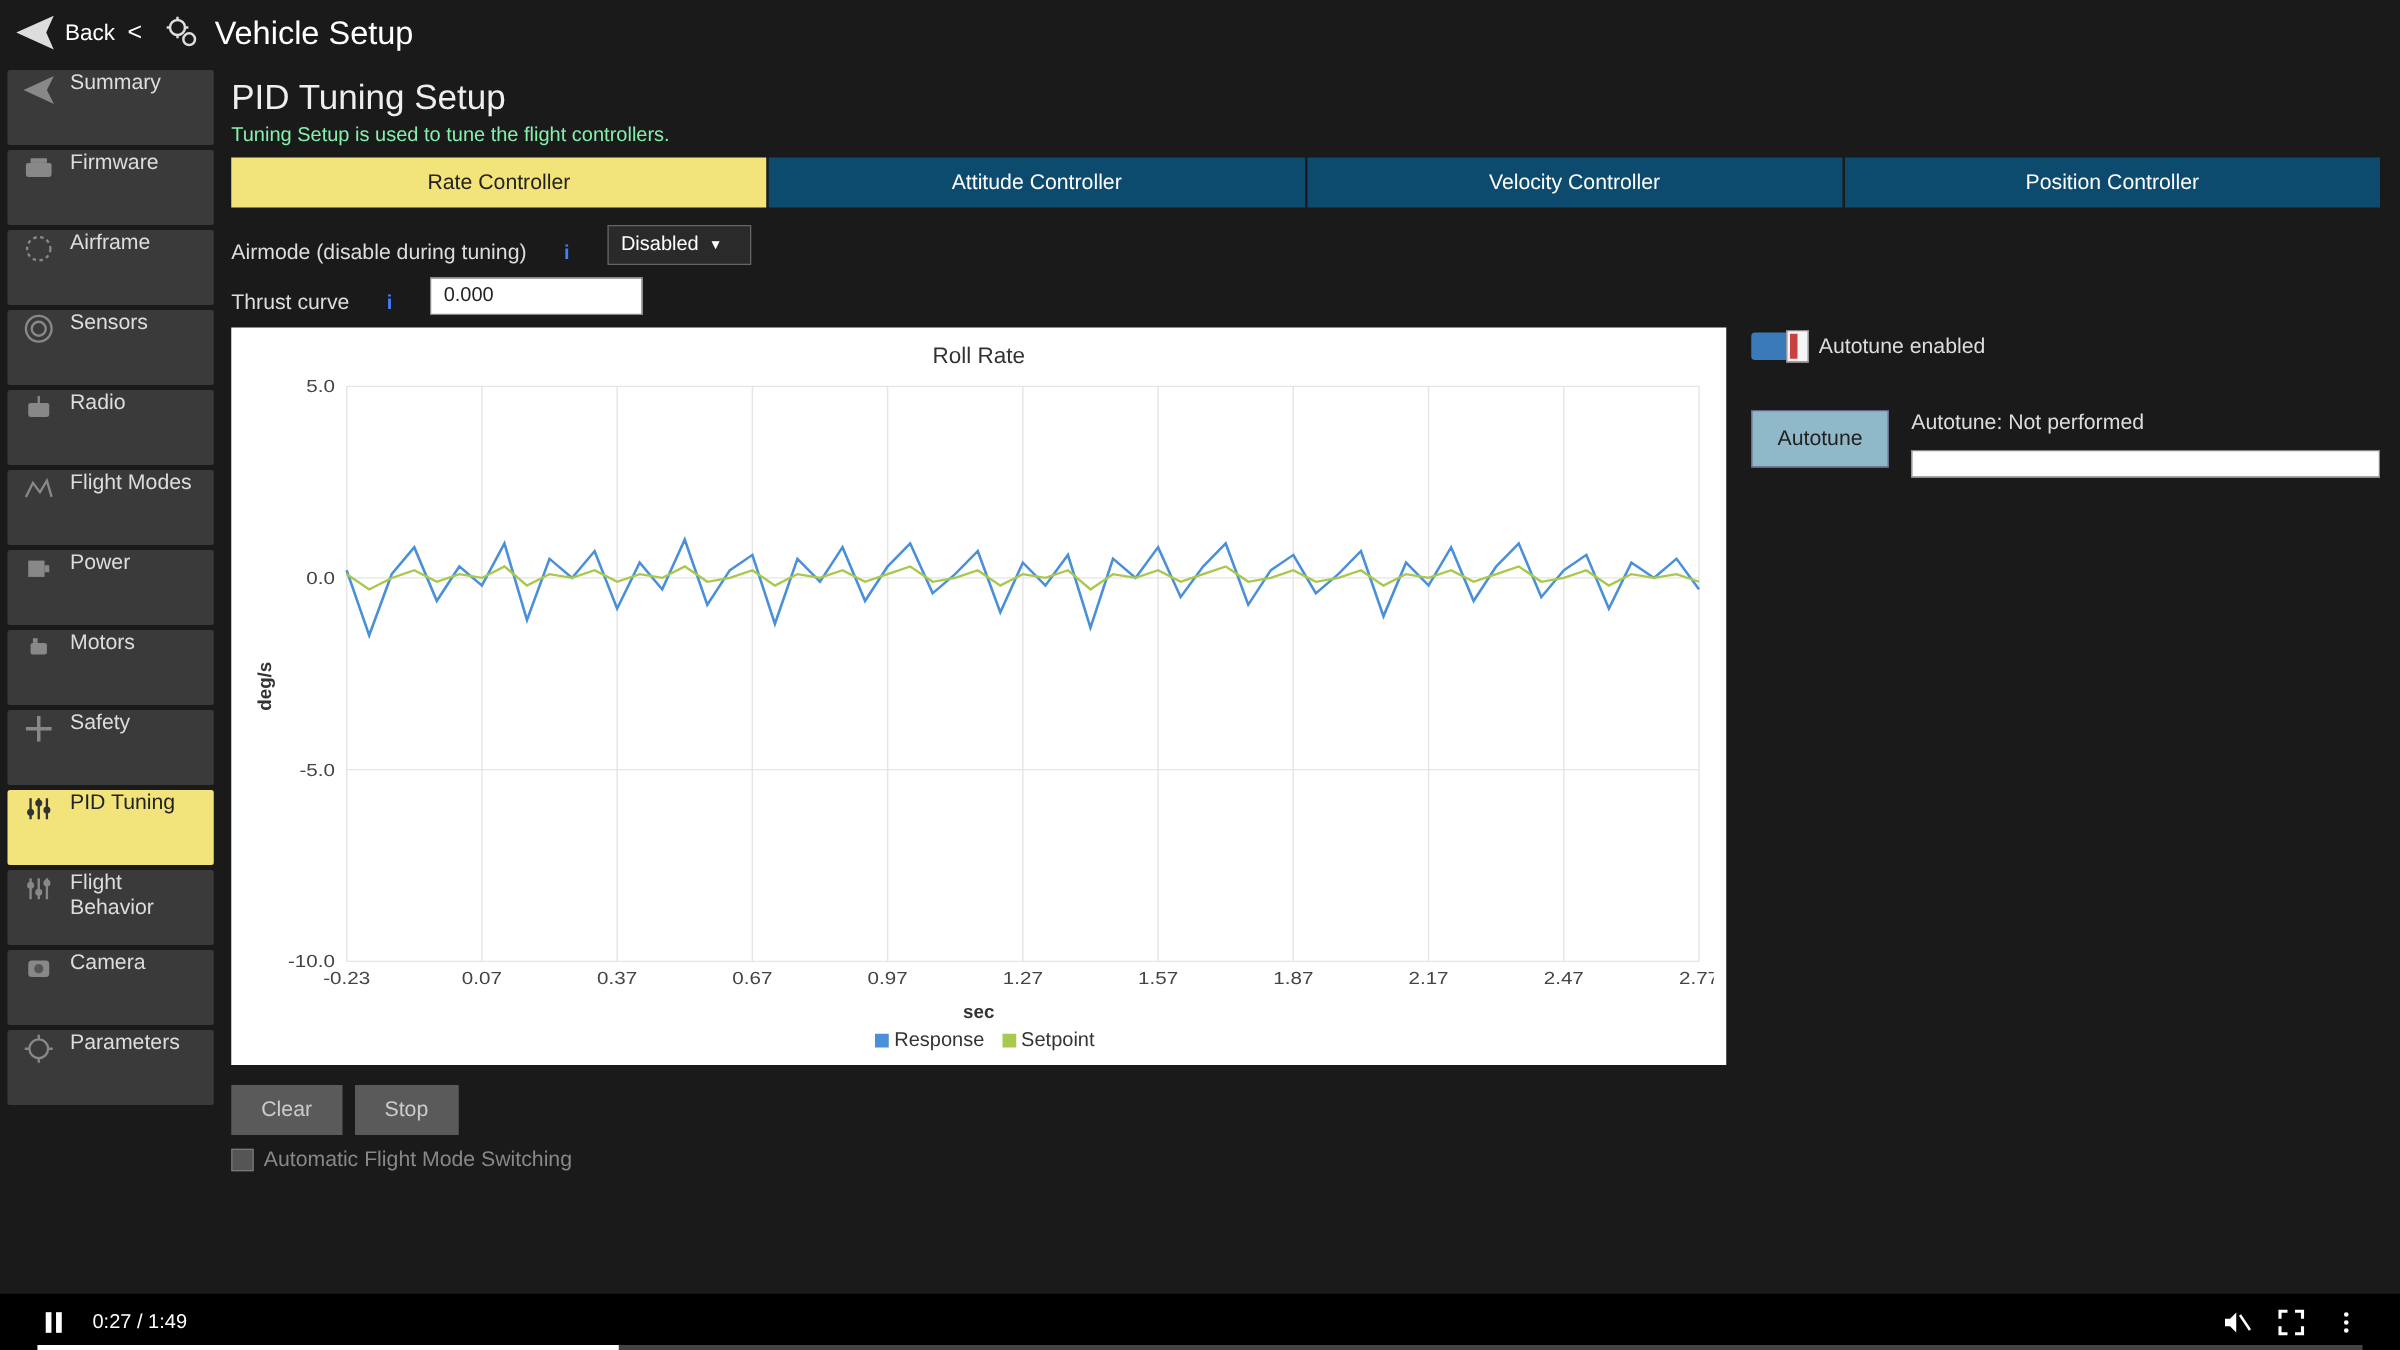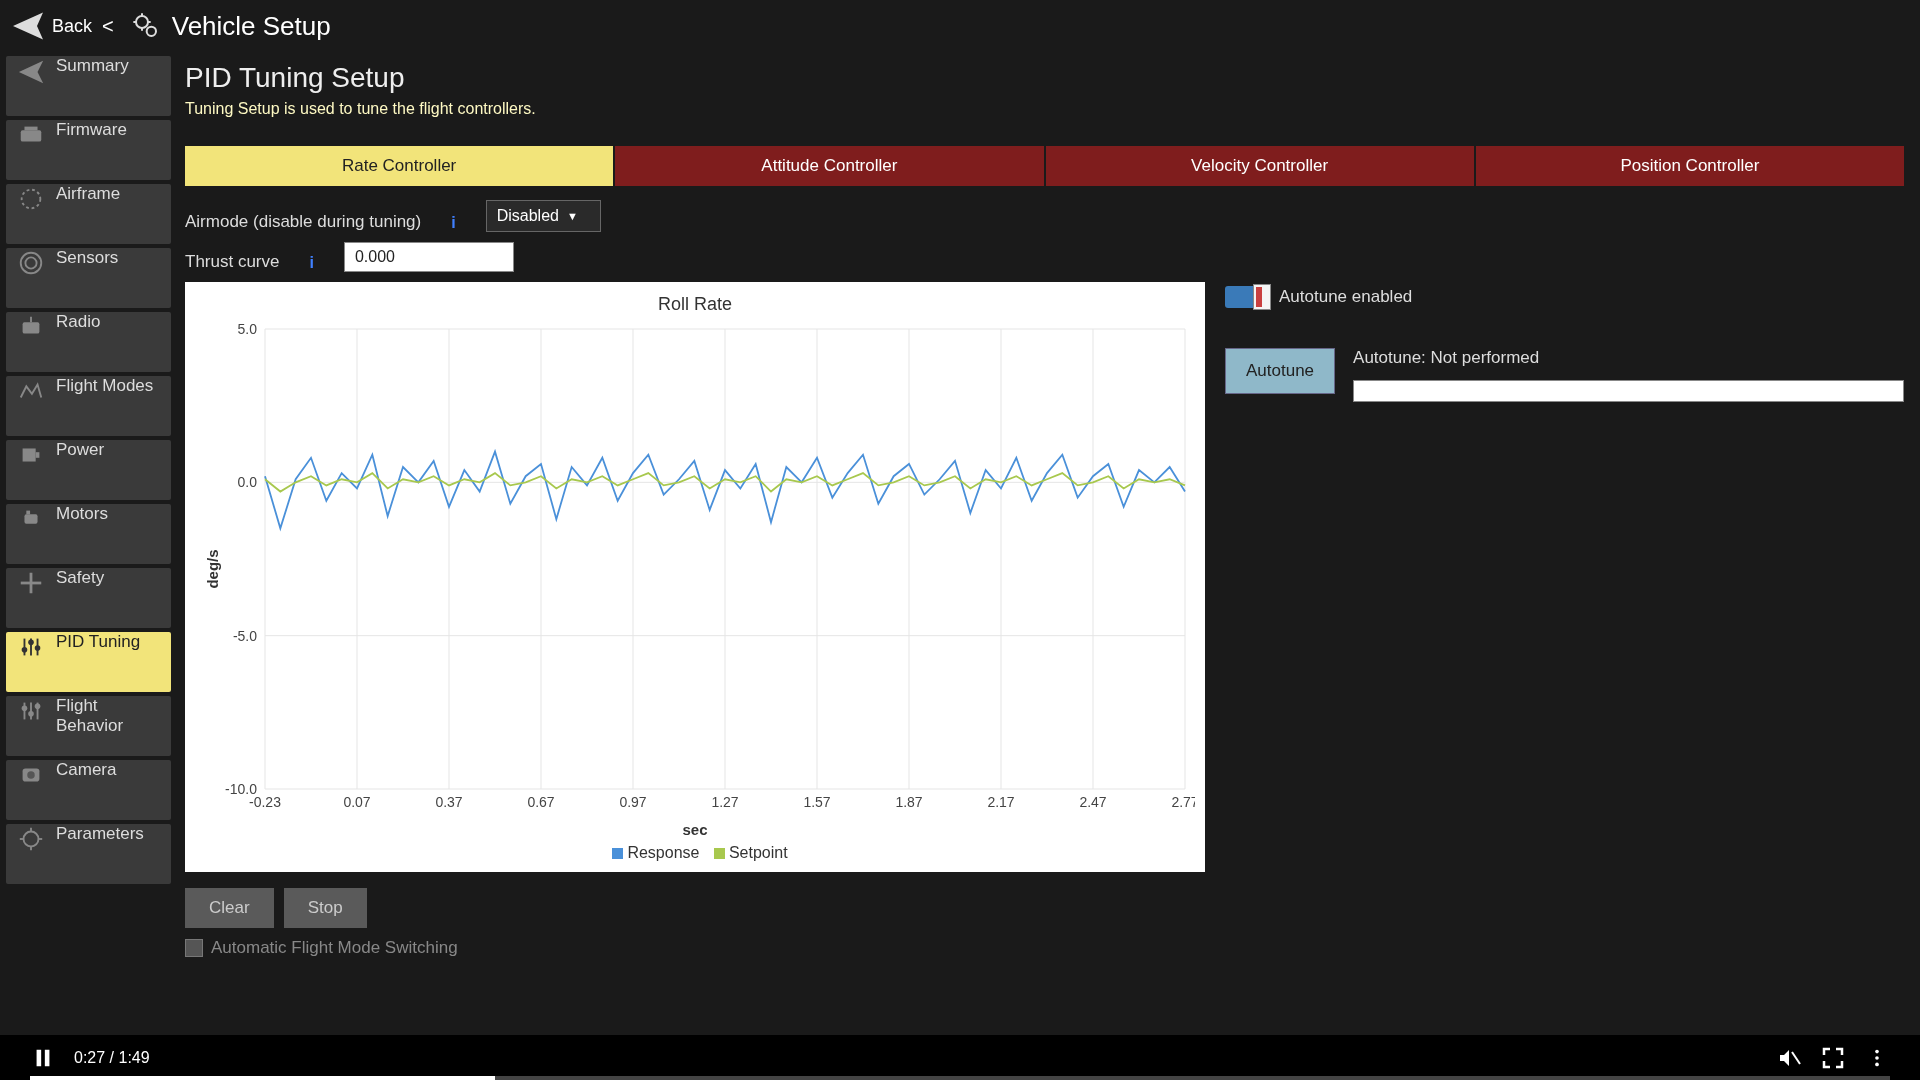--- a/index.html
+++ b/index.html
@@ -17,36 +17,36 @@
 
 .main-area { display: flex; height: calc(100% - 54px); }
 
 .sidebar { width: 175px; padding: 4px 4px 4px 6px; display: flex; flex-direction: column; gap: 4px; }
 .sidebar-item { background: #3a3a3a; color: #ddd; height: 60px; display: flex; gap: 10px; padding: 0 10px; border-radius: 2px; font-size: 17px; cursor: pointer; }
 .sidebar-item.active { background: #f2e47a; color: #222; }
 .sidebar-icon { width: 30px; height: 30px; display: flex; align-items: center; justify-content: center; flex-shrink: 0; }
 
 .content { flex: 1; padding: 10px 16px 10px 10px; overflow: hidden; }
 .page-title { font-size: 28px; color: #eee; margin-bottom: 6px; }
-.page-desc { font-size: 16px; color: #fef9c3; margin-bottom: 28px; }
+.page-desc { font-size: 16px; color: #86efac; margin-bottom: 8px; }
 
 .tabs { display: flex; gap: 2px; margin-bottom: 14px; }
-.tab { flex: 1; background: #7f1d1d; color: #fff; text-align: center; padding: 10px 8px; font-size: 17px; cursor: pointer; }
+.tab { flex: 1; background: #0c4a6e; color: #fff; text-align: center; padding: 10px 8px; font-size: 17px; cursor: pointer; }
 .tab.active { background: #f2e47a; color: #222; }
 
 .controls-row { display: flex; align-items: flex-end; gap: 26px; margin-bottom: 10px; }
 .label { font-size: 17px; color: #ddd; }
 .info-i { color: #4080ff; font-weight: bold; margin: 0 4px; }
 .select-box { background: #2a2a2a; border: 1px solid #666; color: #fff; padding: 6px 22px 6px 10px; font-size: 16px; position: relative; display: inline-flex; align-items: center; gap: 8px; cursor: pointer; }
 .select-arrow { font-size: 11px; }
 .text-input { background: #fff; color: #222; border: 1px solid #888; padding: 5px 10px; font-size: 16px; width: 170px; }
 
 .body-row { display: flex; gap: 20px; align-items: flex-start; }
 
-.chart-panel { background: #fff; width: 1020px; padding: 12px 10px 10px 10px; }
+.chart-panel { background: #fff; width: 1196px; padding: 12px 10px 10px 10px; }
 .chart-title { text-align: center; color: #333; font-size: 18px; margin-bottom: 4px; }
 .chart-wrap { position: relative; height: 500px; }
 .ylabel { position: absolute; left: -2px; top: 50%; transform: translateY(-50%) rotate(-90deg); font-size: 15px; color: #333; font-weight: bold; }
 .xlabel { text-align: center; font-size: 15px; color: #333; font-weight: bold; margin-top: 2px; }
 .legend { text-align: center; margin-top: 6px; font-size: 16px; color: #333; }
 .legend-sw { display: inline-block; width: 11px; height: 11px; margin: 0 4px 0 10px; vertical-align: middle; }
 .legend-sw.resp { background: #4a90d9; }
 .legend-sw.setp { background: #a8c84e; }
 
 .chart-svg { width: 100%; height: 100%; }

